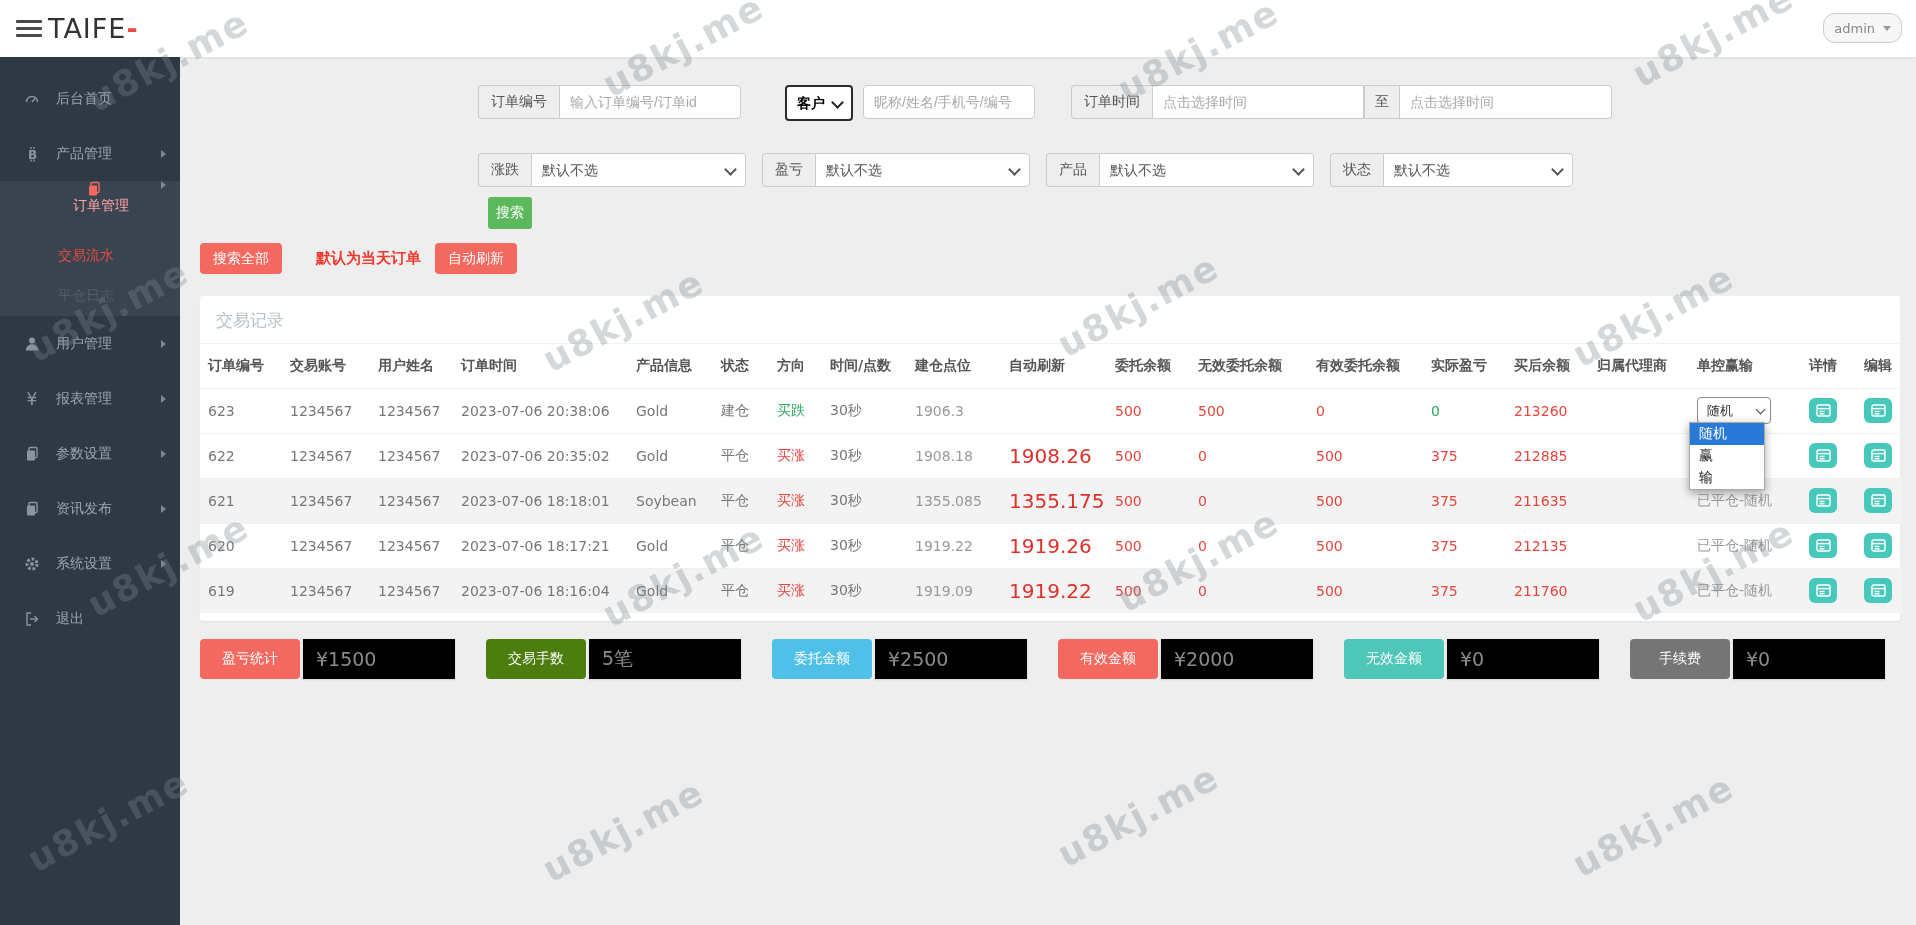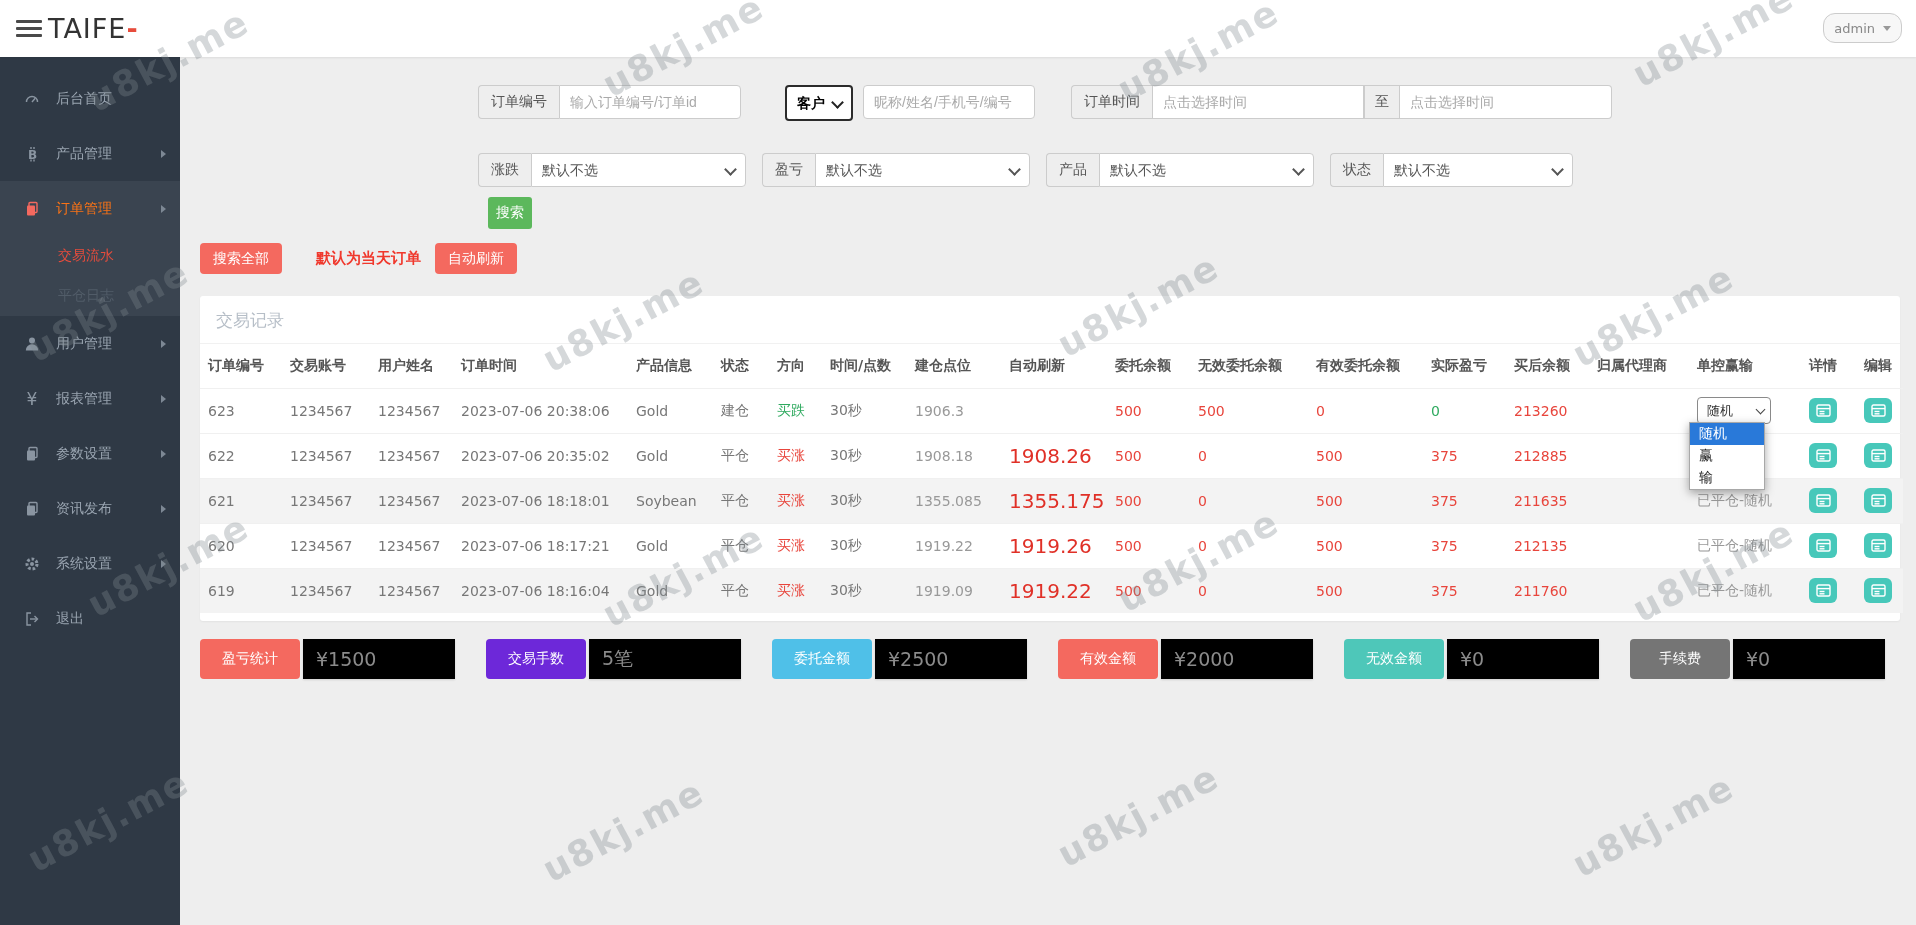--- a/index.html
+++ b/index.html
@@ -22,21 +22,21 @@
 
   
   .sidebar { position:absolute; top:57px; left:0; bottom:0; width:180px; background:#2f3945; z-index:15;
              padding-top:14px; }
   .side-item { height:55px; display:flex; align-items:center; padding-left:22px; color:#9aa5b1;
                font-size:14px; position:relative; cursor:pointer; }
   .side-item .ic { width:20px; margin-right:14px; display:inline-flex; justify-content:center; color:#8a95a1; font-size:15px; }
   .side-item .arrow { position:absolute; right:14px; width:0; height:0; border-top:4px solid transparent;
                       border-bottom:4px solid transparent; border-left:5px solid #7d8894; }
   .active-block { background:#3a4450; }
-  .active-block .side-item.parent { color:#f97316; }
+  .active-block .side-item.parent { color:#fca5a5;flex-direction:column; }
   .sub-item { height:40px; display:flex; align-items:center; padding-left:58px; font-size:14px; cursor:pointer; }
   .sub-item.current { color:#e74c3c; }
   .sub-item.dim { color:#515c68; }
   svg.sic { stroke:currentColor; fill:none; stroke-width:1.4; }
 
   
   .main { position:absolute; left:180px; right:0; top:57px; bottom:0; padding:28px 16px 4px 20px; }
 
   .frow { display:flex; align-items:center; margin-left:278px; }
   .igroup { display:flex; height:34px; }
@@ -496,21 +496,21 @@
         </tbody>
     </table>
   </div>
 
   <div class="summary">
       <div class="sgroup">
         <div class="slabel" style="background: rgb(244, 105, 95);">盈亏统计</div>
         <div class="svalue">¥1500</div>
       </div>
       <div class="sgroup">
-        <div class="slabel" style="background: #6d28d9;">交易手数</div>
+        <div class="slabel" style="background: #4d7c0f;">交易手数</div>
         <div class="svalue">5笔</div>
       </div>
       <div class="sgroup">
         <div class="slabel" style="background: rgb(79, 192, 232);">委托金额</div>
         <div class="svalue">¥2500</div>
       </div>
       <div class="sgroup">
         <div class="slabel" style="background: rgb(244, 105, 95);">有效金额</div>
         <div class="svalue">¥2000</div>
       </div>

